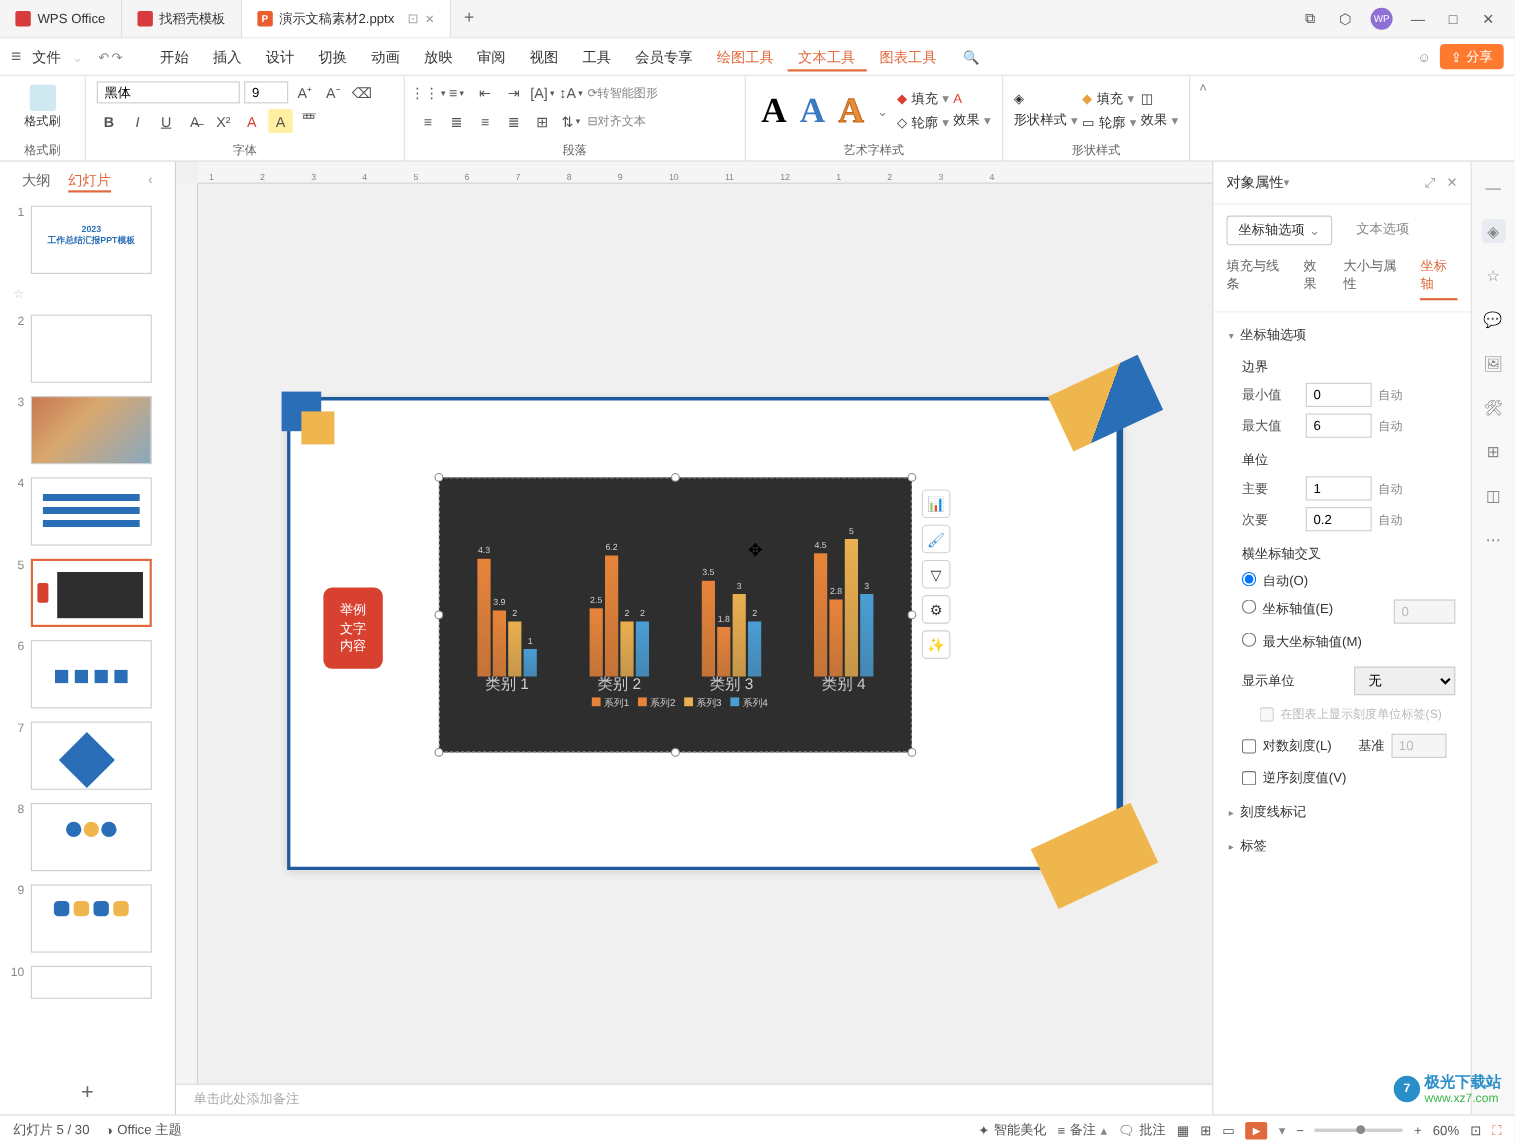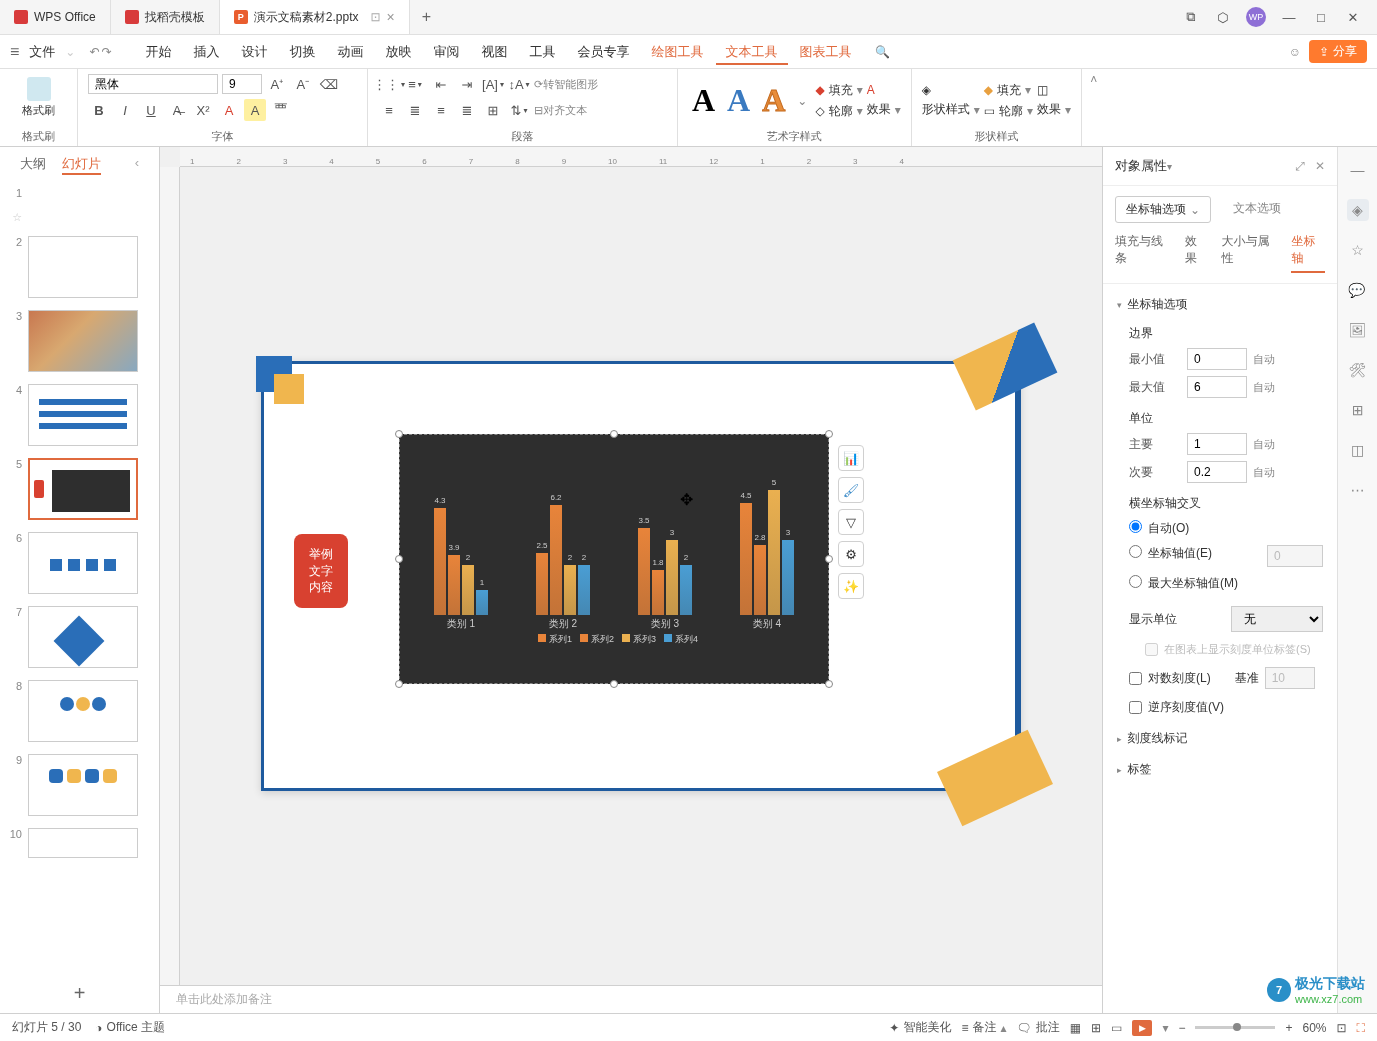--- a/index.html
+++ b/index.html
@@ -84,21 +84,21 @@
 .ch-t{top:-5px;left:calc(50% - 4px)}.ch-b{bottom:-5px;left:calc(50% - 4px)}.ch-l{left:-5px;top:calc(50% - 4px)}.ch-r{right:-5px;top:calc(50% - 4px)}
 .chart-title { color: #ccc; text-align: center; font-size: 12px; padding: 8px; }
 .chart-plot { height: 180px; display: flex; align-items: flex-end; justify-content: space-around; padding: 0 10px; }
 .bar-group { display: flex; gap: 2px; align-items: flex-end; position: relative; }
 .bar { width: 12px; position: relative; }
 .bar-label { position: absolute; top: -12px; left: 0; right: 0; text-align: center; font-size: 8px; color: #ccc; }
 .bar.s1 { background: linear-gradient(180deg, #f5a04e, #e07028); }
 .bar.s2 { background: linear-gradient(180deg, #f5a04e, #e07028); }
 .bar.s3 { background: linear-gradient(180deg, #f5c66e, #e8a040); }
 .bar.s4 { background: linear-gradient(180deg, #5aade0, #3a8ac8); }
-.cat-label { position: absolute; bottom: -16px; left: 0; right: 0; text-align: center; font-size: 10px; color: #ccc; }
+.cat-label { position: absolute; bottom: -16px; left: 0; right: 0; text-align: center; font-size: 14px; color: #ccc; }
 .chart-legend { text-align: center; padding: 18px 1px 4px; font-size: 9px; color: #ccc; }
 .legend-sw { display: inline-block; width: 8px; height: 8px; margin: 0 3px 0 8px; }
 
 .chart-side-btns { position: absolute; right: -36px; top: 10px; display: flex; flex-direction: column; gap: 6px; }
 .chart-side-btn { width: 26px; height: 26px; background: #fff; border: 1px solid #d0d0d0; border-radius: 4px; display: flex; align-items: center; justify-content: center; font-size: 13px; }
 
 .notes-bar { height: 28px; background: #fff; border-top: 1px solid #d0d0d0; display: flex; align-items: center; padding: 0 16px; color: #aaa; font-size: 12px; }
 
 
 .props-panel { width: 235px; background: #fff; border-left: 1px solid #d0d0d0; display: flex; flex-direction: column; font-size: 12px; }
@@ -339,20 +339,23 @@
 
   <div class="thumbs-panel">
     <div class="thumbs-tabs">
       <span class="thumbs-tab">大纲</span>
       <span class="thumbs-tab active">幻灯片</span>
       <span style="margin-left:auto;color:#aaa">‹</span>
     </div>
     <div class="thumbs-list">
       <div class="thumb-row">
           <span class="thumb-num">1</span>
+          <div class="thumb">
+            <div style="text-align:center;padding-top:16px;color:#2a6eb8;font-size:8px;font-weight:bold">2023<br>工作总结汇报PPT模板</div>
+          </div>
         </div>
       <div class="thumb-row">
           <span class="thumb-num" style="color:#ccc">☆</span>
         </div>
       <div class="thumb-row">
           <span class="thumb-num">2</span>
           <div class="thumb"></div>
         </div>
       <div class="thumb-row">
           <span class="thumb-num">3</span>

